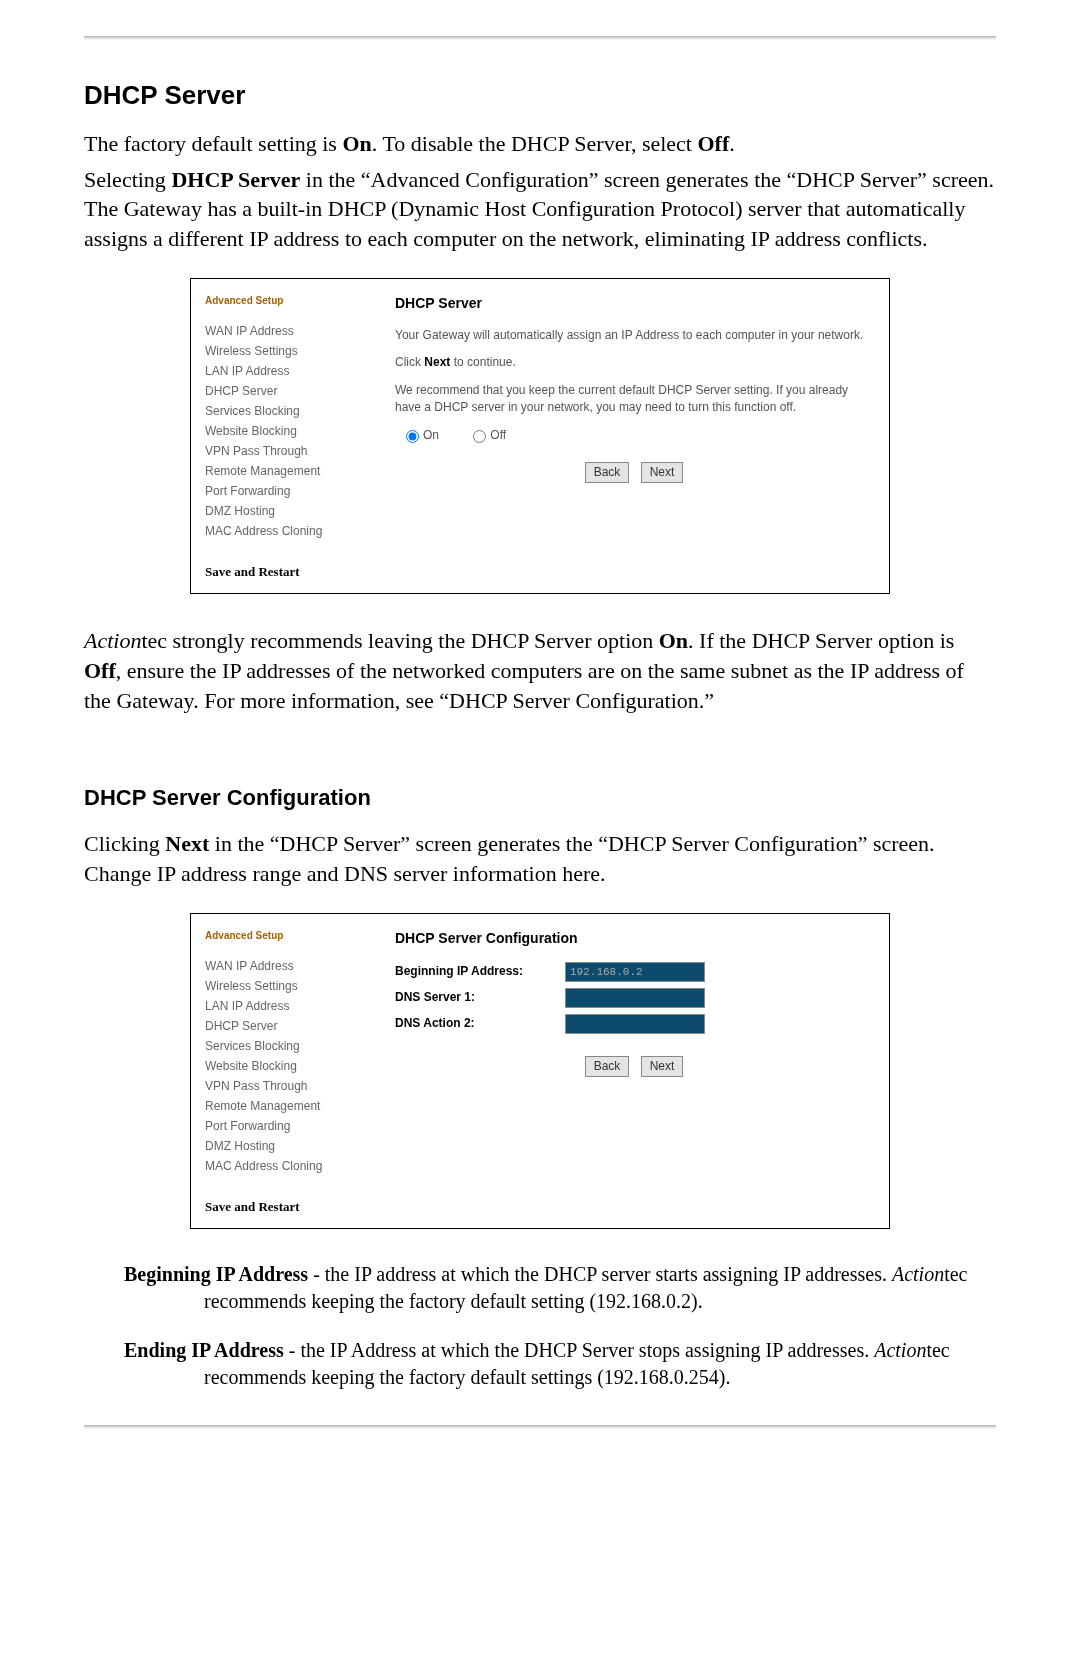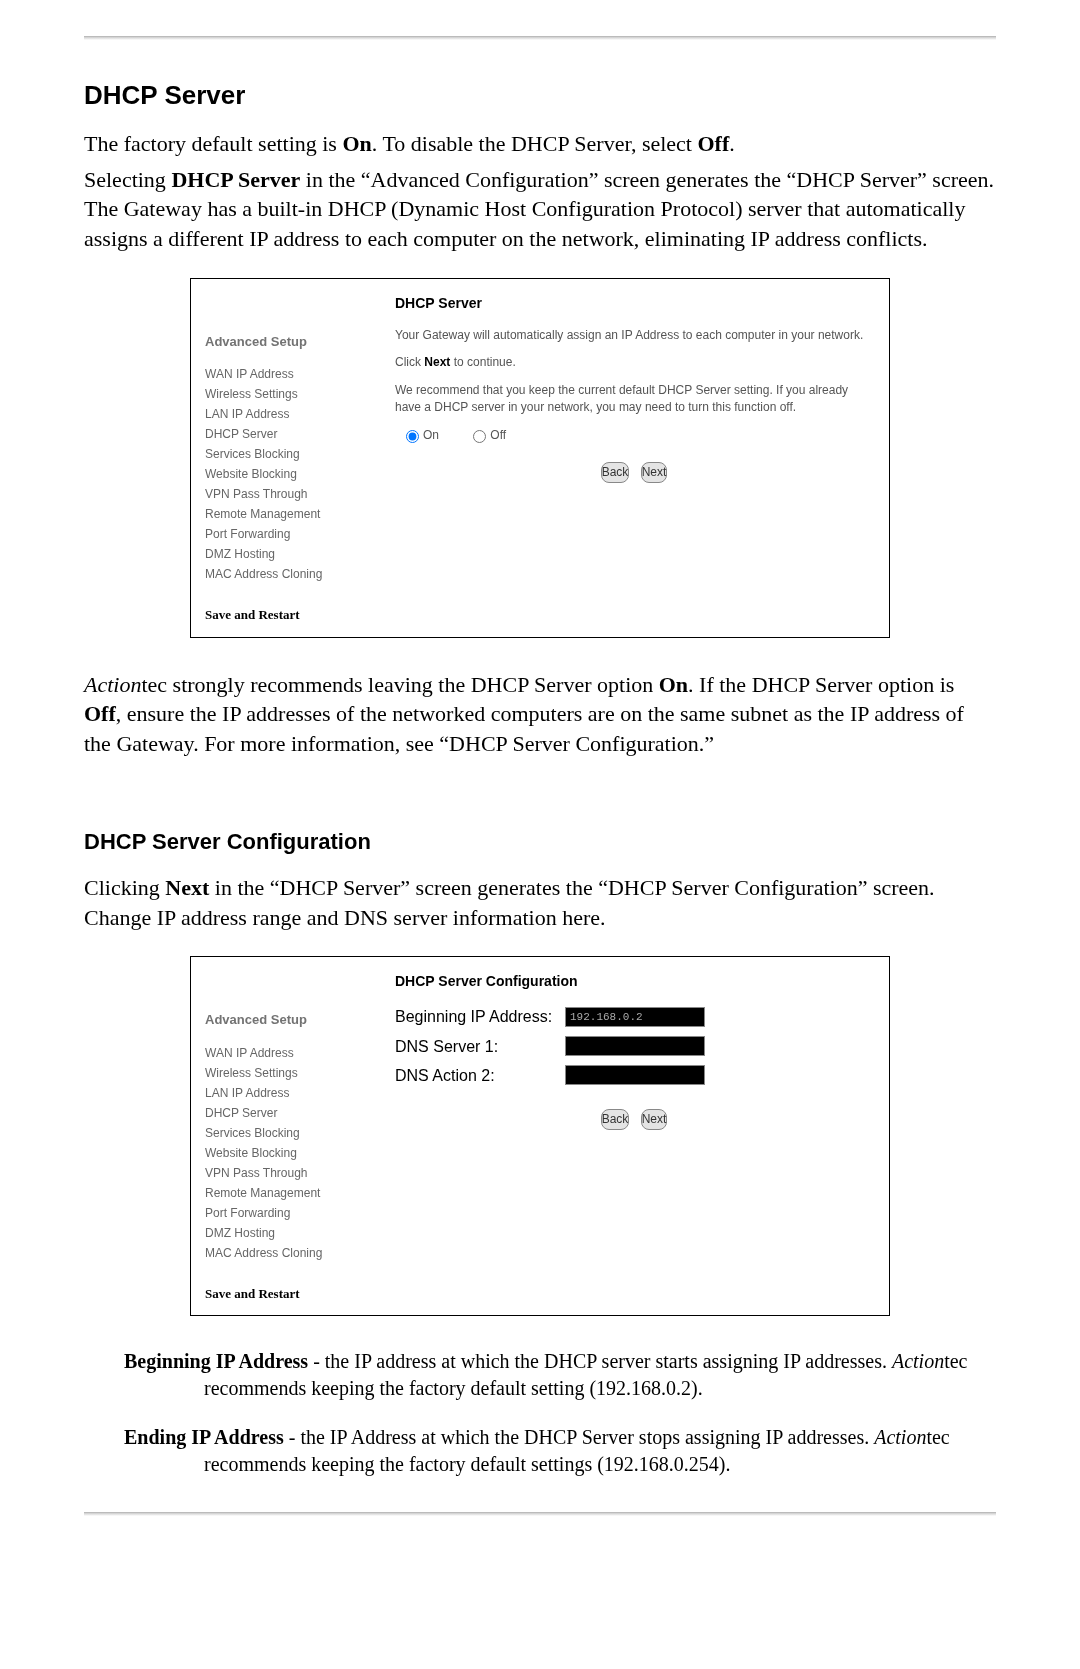--- a/index.html
+++ b/index.html
@@ -58,24 +58,23 @@
     color: #555;
   }
   .sb-left {
     width: 188px;
     padding: 14px 10px 12px 14px;
     font-size: 12px;
     line-height: 1.5;
   }
   .sb-title {
     font-weight: bold;
-    color: #737373;
-    font-size: 13px;
+    color: #a16207;
+    font-size: 10px;
     margin-bottom: 14px;
-    margin-top: 39px;
   }
   .sb-item {
     color: #666;
     margin-bottom: 2px;
     cursor: pointer;
   }
   .sb-save {
     font-weight: bold;
     color: #000;
     font-size: 13px;
@@ -97,47 +96,47 @@
   .sb-text { color: #555; margin-bottom: 10px; }
   .sb-text b { color: #000; font-weight: bold; }
   .sb-radio-row { margin: 10px 0 18px 6px; color: #555; }
   .sb-radio-row label { margin-right: 26px; font-size: 12px; }
   .sb-radio-row input { vertical-align: middle; margin-right: 4px; }
   .btn-row { text-align: center; margin-top: 12px; }
   .faux-btn {
     display: inline-block;
     background: #e4e4e4;
     border: 1px solid #888;
-    border-radius: 8px;
-    padding: 1px 0;
+    border-radius: 0;
+    padding: 1px 8px;
     font-size: 12px;
     color: #333;
     margin: 0 4px;
     cursor: pointer;
   }
   .form-row {
     display: flex;
     align-items: center;
     margin-bottom: 6px;
   }
   .form-lbl {
     width: 170px;
-    font-weight: normal;
-    color: #000;
-    font-size: 16px;
+    font-weight: bold;
+    color: #000;
+    font-size: 12px;
   }
   .form-input {
     width: 140px;
     height: 20px;
     border: 1px solid #888;
     font-size: 11px;
     padding: 1px 4px;
     color: #aaa;
     font-family: 'Courier New', monospace;
-    background: #000000;
+    background: #0c4a6e;
   }
   .def-list {
     margin: 30px 20px 0 40px;
   }
   .def-item {
     font-size: 20px;
     line-height: 1.35;
     margin-bottom: 22px;
     padding-left: 80px;
     text-indent: -80px;

